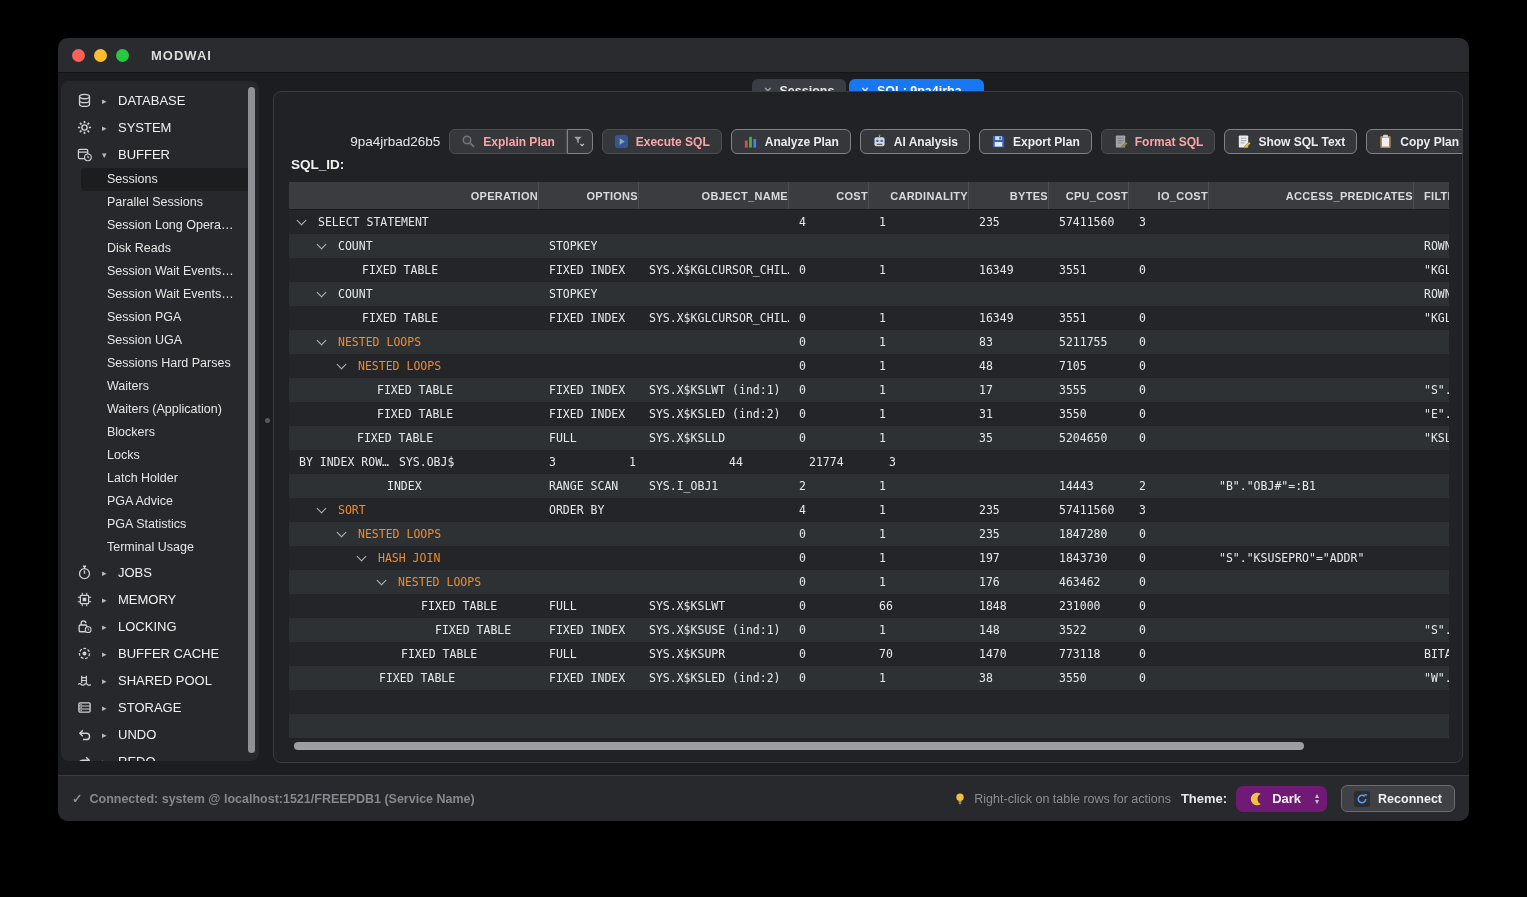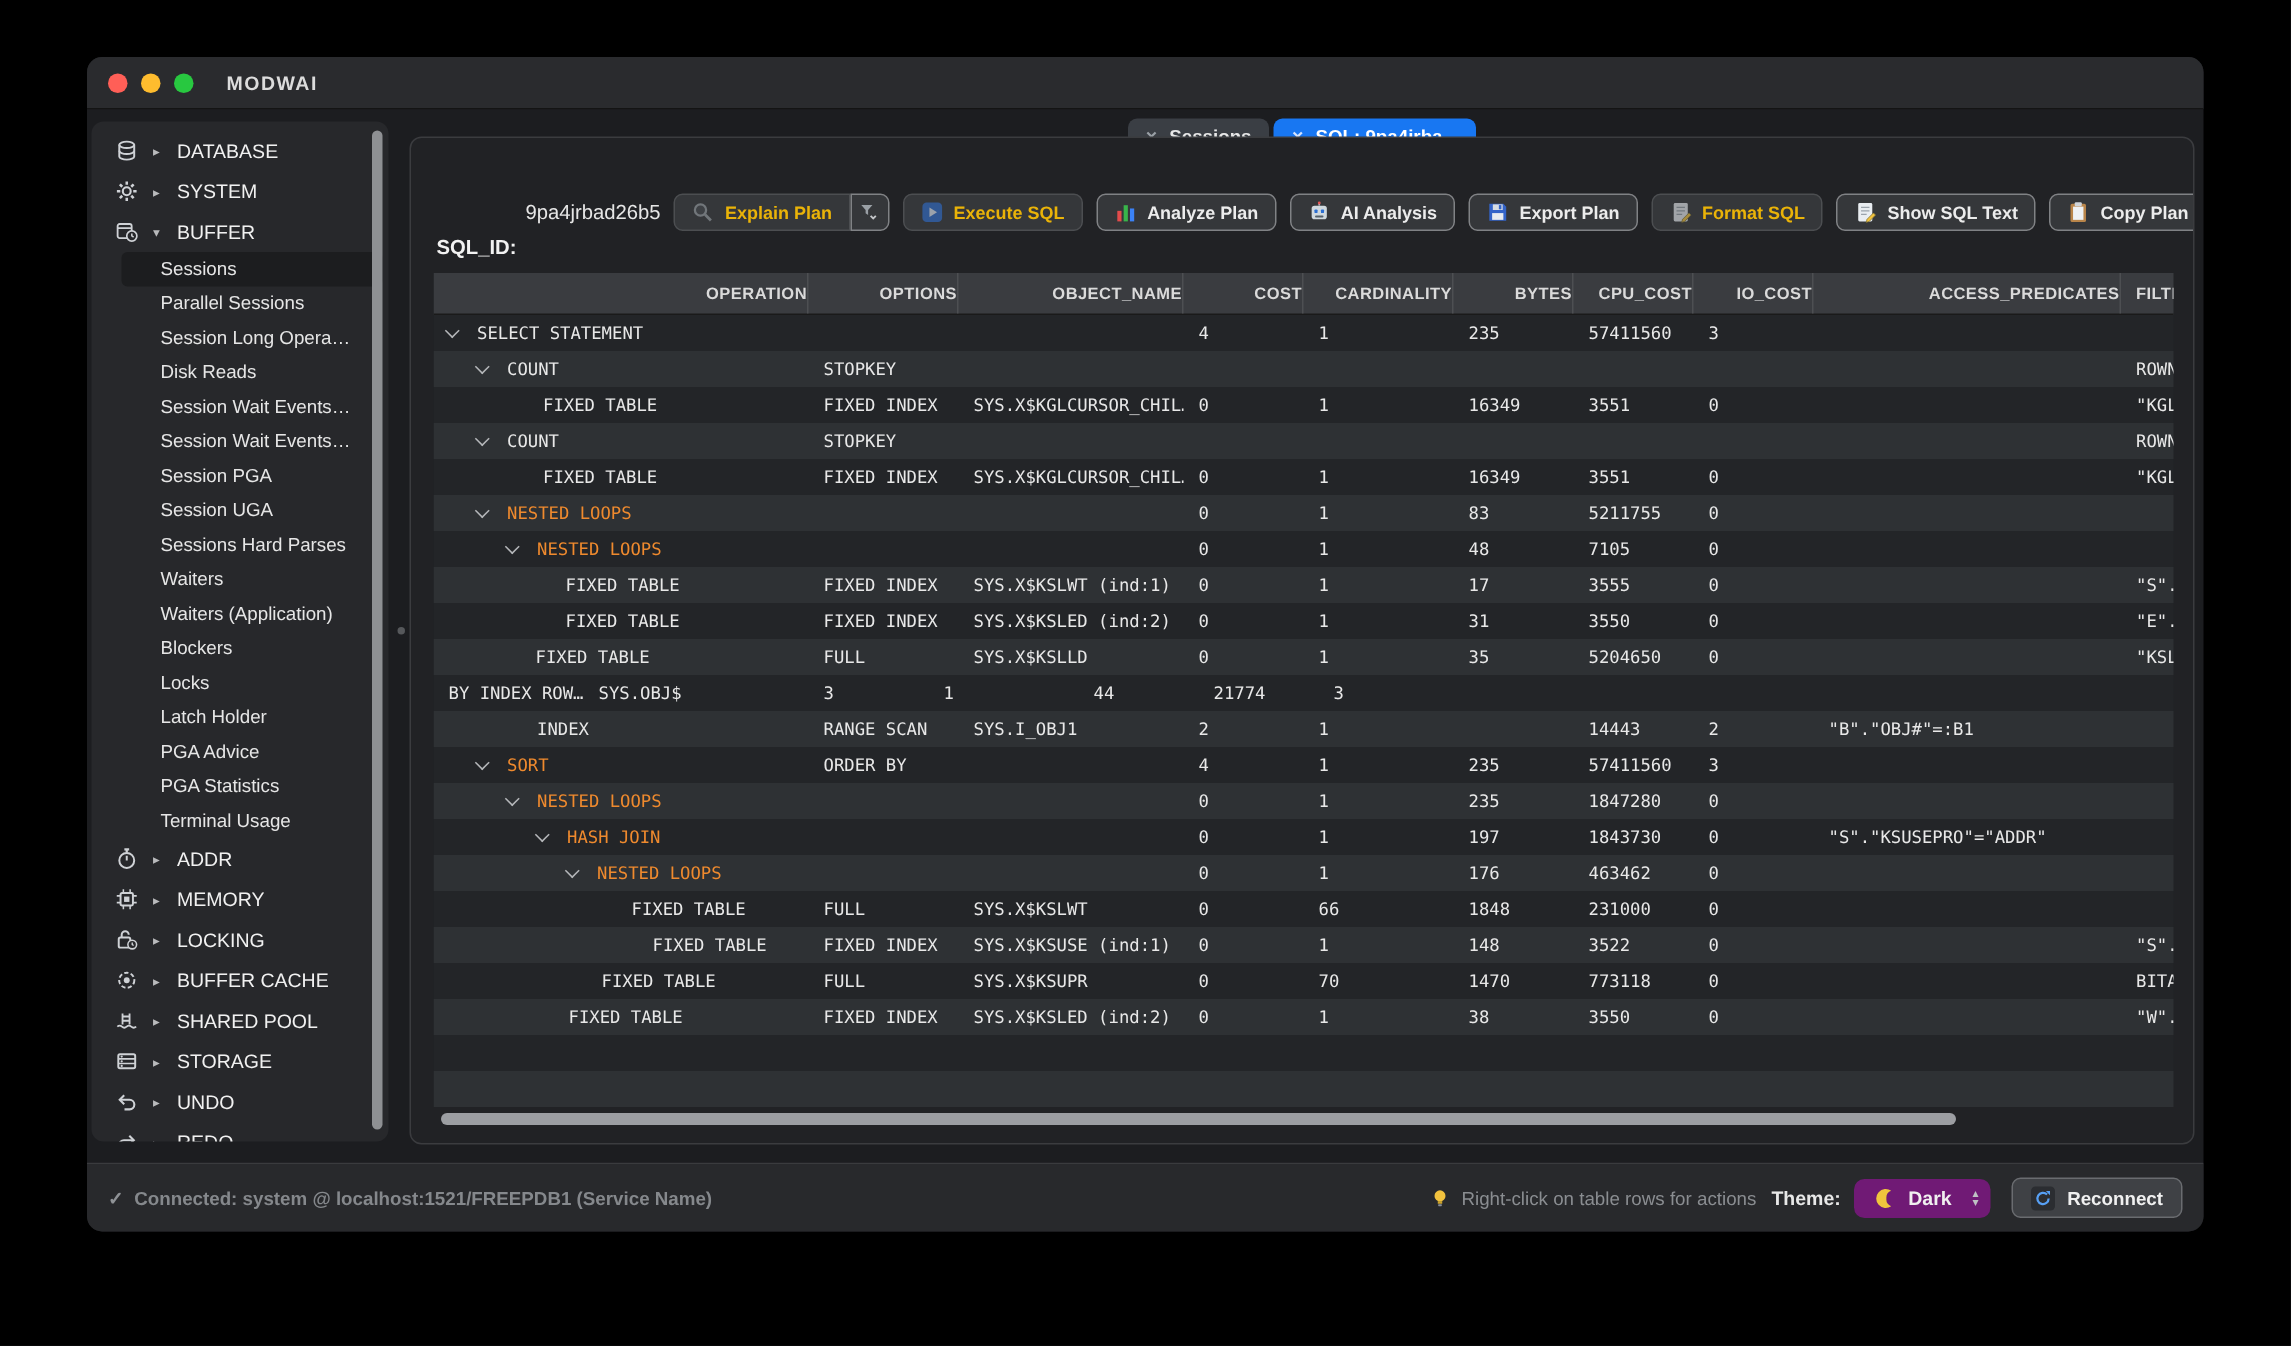--- a/index.html
+++ b/index.html
@@ -51,21 +51,21 @@
   .toolbar { position:absolute; left:17px; top:36px; right:12px; height:27px;
     display:flex; align-items:center; }
   .sqlid-label { font-size:13.5px; font-weight:bold; color:#f2f2f2;margin-top:46px; }
   .sqlid-value { font-size:13.5px; color:#e6e6e6; margin-left:6px; }
   .tb-gap { width:19px; }
   .tbtn { height:25px; display:flex; align-items:center; padding:0 11px;
     background:#35373a; border:1px solid #808285; border-radius:6px;
     font-size:12px; font-weight:700; color:#ececec; margin-left:9px; white-space:nowrap; }
   .tbtn .bicon { width:15px; height:15px; margin-right:7px; display:inline-flex; }
   .tbtn .bicon svg { width:15px; height:15px; }
-  .tbtn.disabled { color:#eab308; border-color:#4c4e51; }
+  .tbtn.disabled { color:#fca5a5; border-color:#4c4e51; }
   .tbtn.disabled .bicon { opacity:.6; }
   .tbtn.split-main { border-radius:6px 0 0 6px; margin-right:0; }
   .tbtn.split-dd { width:26px; padding:0 4px; border-radius:0 6px 6px 0;
     border-left:1px solid #808285; margin-left:0; justify-content:center; }
   .tbtn.split-dd svg { width:14px; height:14px; }
 
   
   .plan { position:absolute; left:15px; top:90px; width:1160px; overflow:hidden; }
   .prow { display:flex; height:24px; width:1167px; }
   .phead { height:28px; background:#3a3c40; border-bottom:1px solid #1a1a1a;text-align:right; }
@@ -191,21 +191,21 @@
         <div class="side-section">
           <span class="s-icon">
             <svg viewBox="0 0 16 16">
               <circle cx="8" cy="9.2" r="5.3" fill="none" stroke="#cfd2d6" stroke-width="1.4"></circle>
               <line x1="8" y1="9.2" x2="8" y2="5.9" stroke="#cfd2d6" stroke-width="1.4"></line>
               <line x1="6.3" y1="1.4" x2="9.7" y2="1.4" stroke="#cfd2d6" stroke-width="1.6"></line>
               <line x1="8" y1="1.4" x2="8" y2="3.6" stroke="#cfd2d6" stroke-width="1.6"></line>
             </svg>
           </span>
           <span class="s-arrow">▸</span>
-          <span class="s-label">ADDR</span>
+          <span class="s-label">JOBS</span>
         </div>
         <div class="side-section">
           <span class="s-icon">
             <svg viewBox="0 0 16 16">
               <rect x="3.6" y="3.6" width="8.8" height="8.8" rx="1" fill="none" stroke="#cfd2d6" stroke-width="1.4"></rect>
               <rect x="6.1" y="6.1" width="3.8" height="3.8" fill="#cfd2d6"></rect>
               <g stroke="#cfd2d6" stroke-width="1.1">
                 <line x1="5.6" y1="0.9" x2="5.6" y2="3.6"></line>
                 <line x1="10.4" y1="0.9" x2="10.4" y2="3.6"></line>
                 <line x1="5.6" y1="12.4" x2="5.6" y2="15.1"></line>
@@ -550,21 +550,21 @@
           <div class="pcell c2">SYS.OBJ$</div>
           <div class="pcell c3">3</div>
           <div class="pcell c4">1</div>
           <div class="pcell c5">44</div>
           <div class="pcell c6">21774</div>
           <div class="pcell c7">3</div>
           <div class="pcell c8"></div>
           <div class="pcell c9"></div>
         </div>
         <div class="prow lite">
-          <div class="pcell c0" style="padding-left: 69px;"><span>INDEX</span></div>
+          <div class="pcell c0" style="padding-left: 98px;"><span>INDEX</span></div>
           <div class="pcell c1">RANGE SCAN</div>
           <div class="pcell c2">SYS.I_OBJ1</div>
           <div class="pcell c3">2</div>
           <div class="pcell c4">1</div>
           <div class="pcell c5"></div>
           <div class="pcell c6">14443</div>
           <div class="pcell c7">2</div>
           <div class="pcell c8">"B"."OBJ#"=:B1</div>
           <div class="pcell c9"></div>
         </div>

